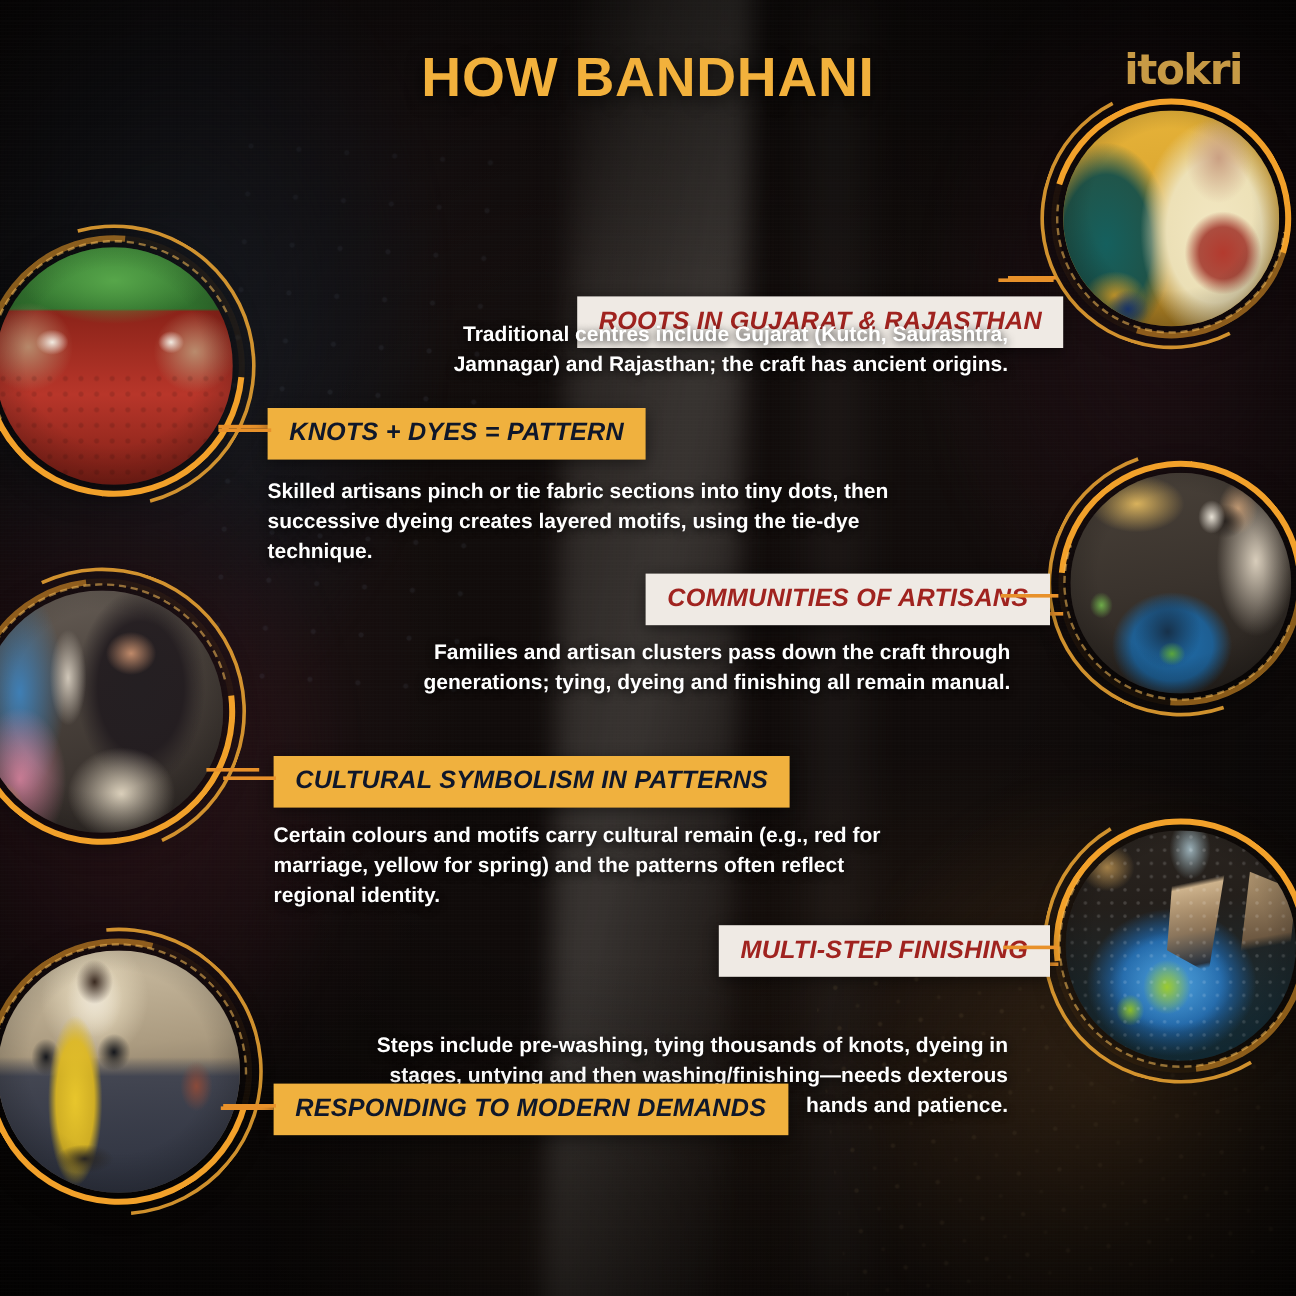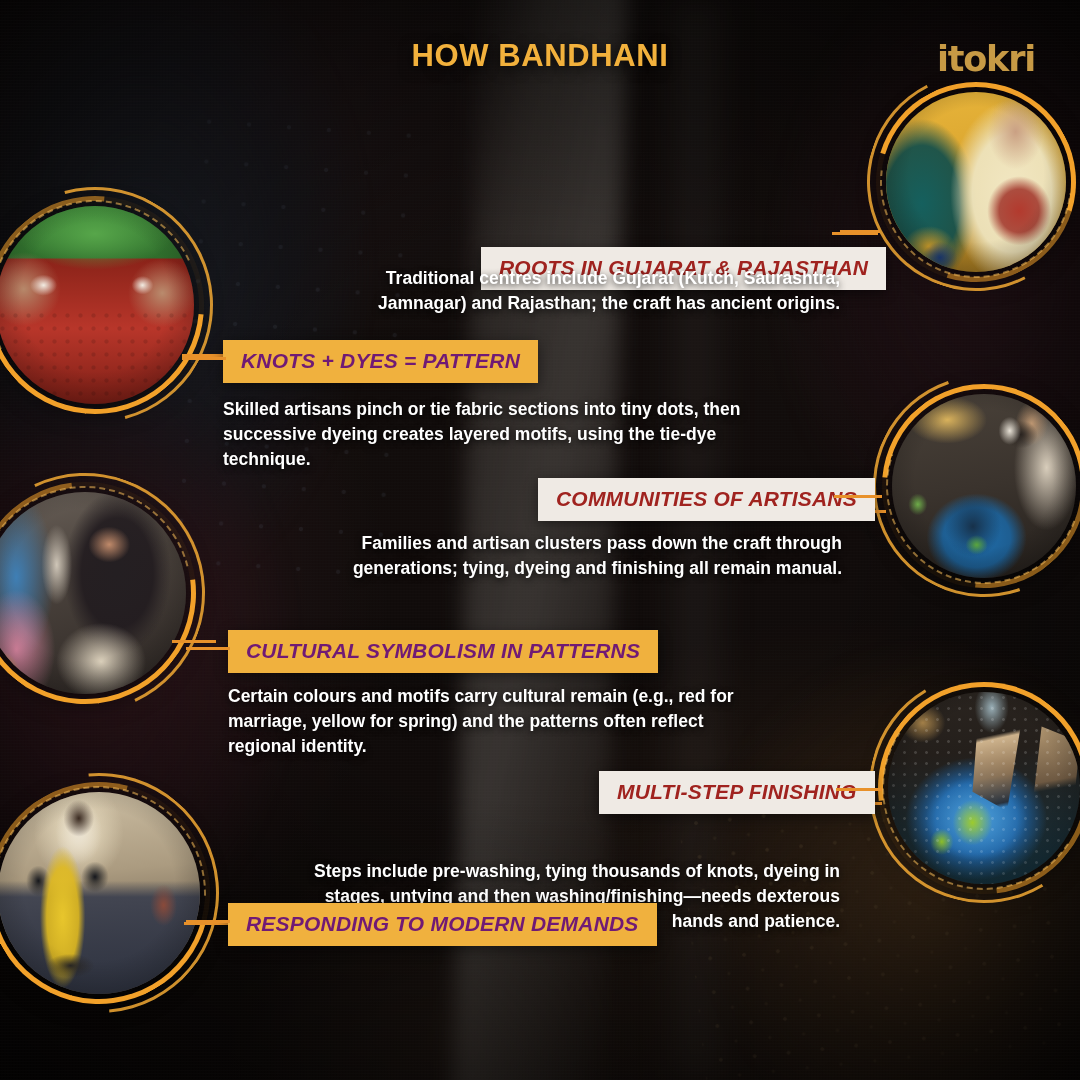--- a/index.html
+++ b/index.html
@@ -90,21 +90,21 @@
     background-image:
       repeating-linear-gradient(0deg, rgba(255,255,255,.05) 0 1px, rgba(0,0,0,0) 1px 3px),
       repeating-linear-gradient(90deg, rgba(0,0,0,.05) 0 1px, rgba(0,0,0,0) 1px 3px);
   }
 
   
   .title{
     position:absolute;left:0;right:0;top:38px;
     text-align:center;
     color:#F2B13C;
-    font-size:31px;line-height:1.14;
+    font-size:46px;line-height:1.14;
     font-weight:bold;
     letter-spacing:.6px;
     text-shadow:0 3px 14px rgba(0,0,0,.75);
   }
   .title .l2{display:block;}
 
   .logo{
     position:absolute;right:38px;top:36px;
     width:112px;height:46px;
     display:flex;align-items:center;justify-content:center;
@@ -239,21 +239,21 @@
     display:inline-block;
     padding:9px 18px 10px 18px;
     font-size:21px;
     font-weight:bold;
     font-style:italic;
     letter-spacing:.2px;
     white-space:nowrap;
     box-shadow:0 3px 12px rgba(0,0,0,.45);
   }
   .banner.cream{background:#EFEAE4;color:#A0231F;}
-  .banner.amber{background:#F0B13E;color:#701a75;}
+  .banner.amber{background:#F0B13E;color:#0f172a;}
 
   .body{
     position:absolute;
     color:#FFFFFF;
     font-size:17.5px;
     line-height:1.42;
     font-weight:bold;
     text-shadow:0 2px 7px rgba(0,0,0,.85);
   }
   .body.r{text-align:right;}

